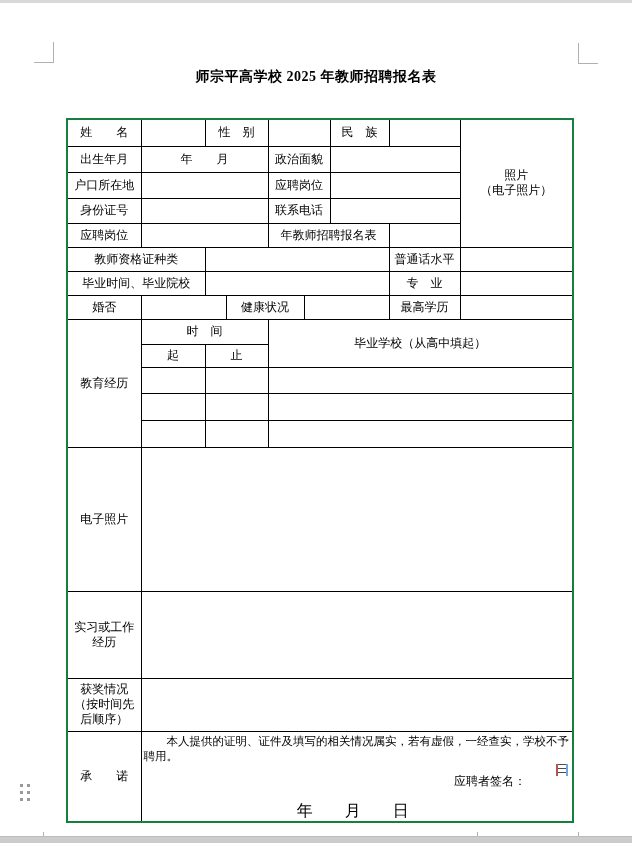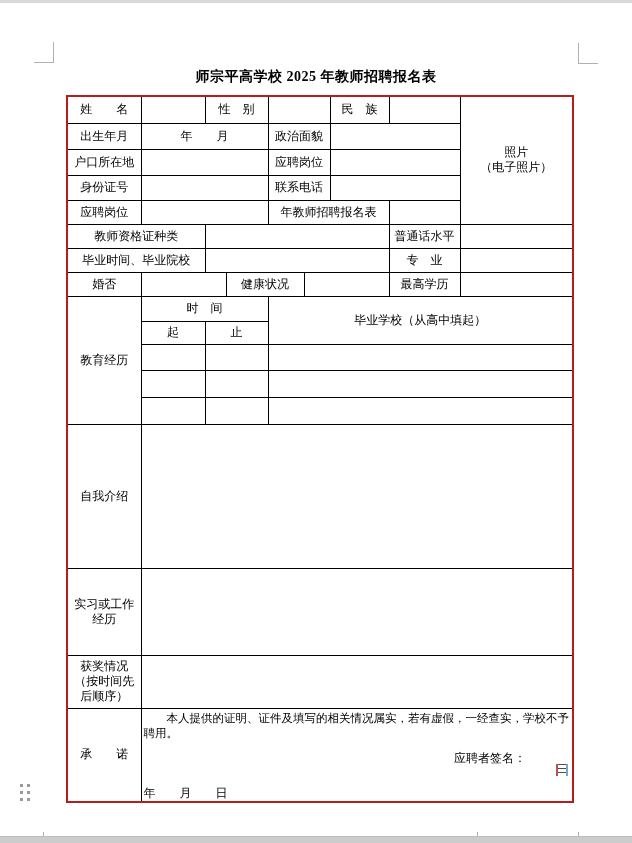--- a/index.html
+++ b/index.html
@@ -32,36 +32,36 @@
   .dots i{background:#9a9a9a;display:block;}
 
   
   .handle{
     position:absolute;left:556px;top:764px;width:8px;height:12px;
     border-left:2px solid #b85450;border-right:2px solid #6fa8dc;
     background:repeating-linear-gradient(to bottom,#4d4d4d 0,#4d4d4d 1px,#ffffff 1px,#ffffff 4px);
   }
 
   table.form{
-    position:absolute;left:66px;top:95px;width:506px;height:680px;
+    position:absolute;left:66px;top:118px;width:506px;height:680px;
     border-collapse:collapse;table-layout:fixed;
-    border:2px solid #b91c1c;
+    border:2px solid #15803d;
   }
   table.form td{
     border:1px solid #000;
     font-size:12px;line-height:1.25;
     text-align:center;vertical-align:middle;
     padding:0 2px;overflow:hidden;
   }
   td.small{font-size:11.5px;}
   td.section-content{vertical-align:top;text-align:left;}
   td.promise-cell{vertical-align:top;text-align:left;padding:3px 6px;}
   .promise-text{font-size:11.5px;line-height:15px;text-indent:2em;text-align:left;margin-top:2px;}
   .sig-line{font-size:12px;text-align:right;padding-right:44px;margin-top:10px;}
-  .date-line{font-size:12px;text-align:left;padding-right:8px;margin-top:20px;}
+  .date-line{font-size:16px;text-align:center;padding-right:8px;margin-top:12px;}
   .photo-cell{line-height:1.7;}
 </style>
 </head>
 <body>
 
 <div class="top-strip"></div>
 
 <div class="mark mark-tl"></div>
 <div class="mark mark-tr"></div>
 <div class="mark mark-bl"></div>
@@ -168,21 +168,21 @@
     <td colspan="2"></td>
     <td colspan="5"></td>
   </tr>
   <tr style="height:27px">
     <td></td>
     <td colspan="2"></td>
     <td colspan="5"></td>
   </tr>
 
   <tr style="height:144px">
-    <td>自我介绍</td>
+    <td>电子照片</td>
     <td colspan="8" class="section-content"></td>
   </tr>
 
   <tr style="height:87px">
     <td>实习或工作经历</td>
     <td colspan="8" class="section-content"></td>
   </tr>
 
   <tr style="height:53px">
     <td class="small" style="padding:0 3px;">获奖情况（按时间先后顺序）</td>

